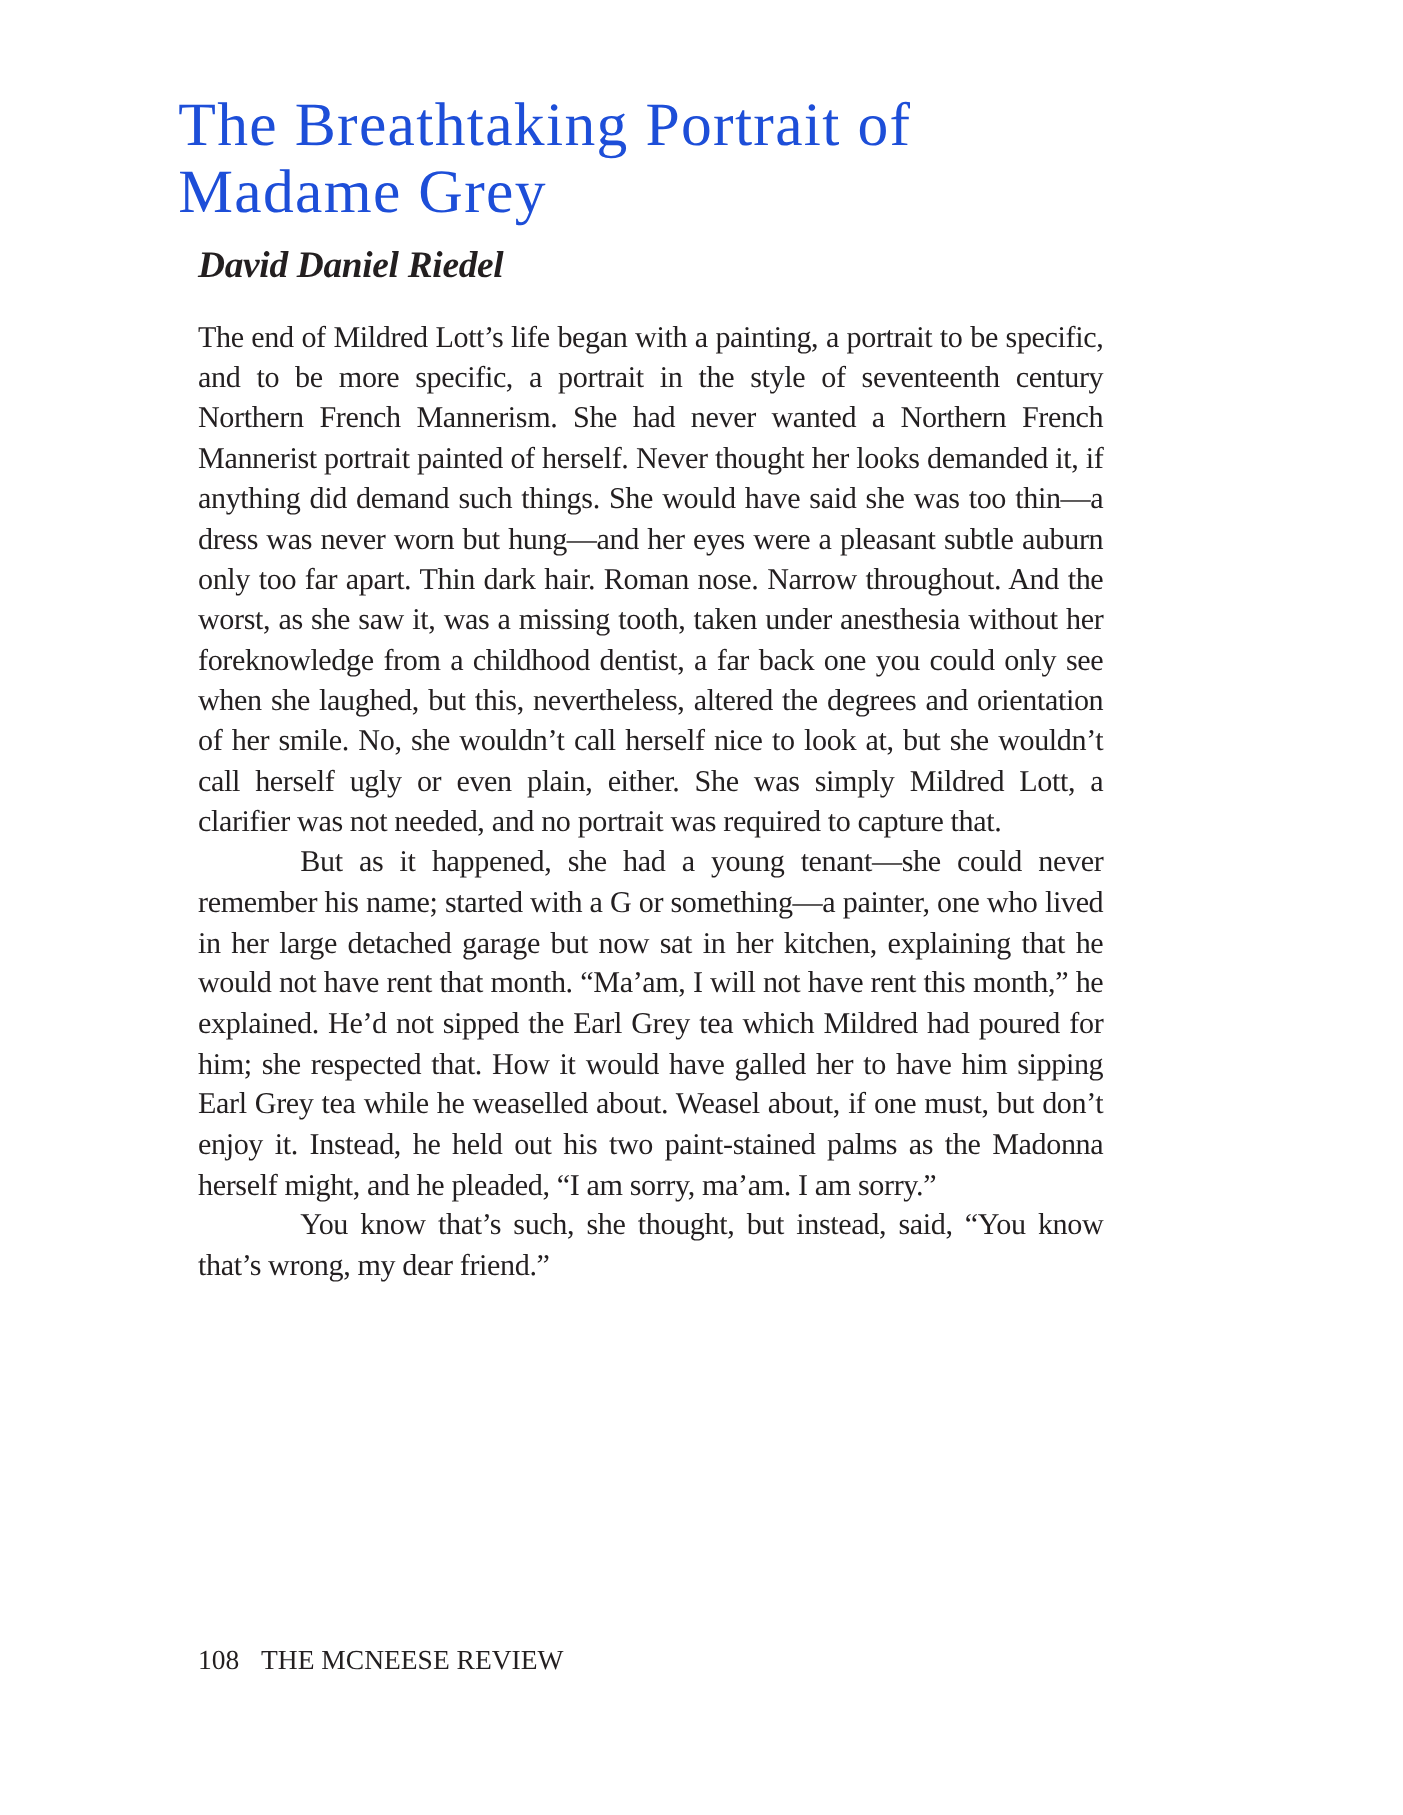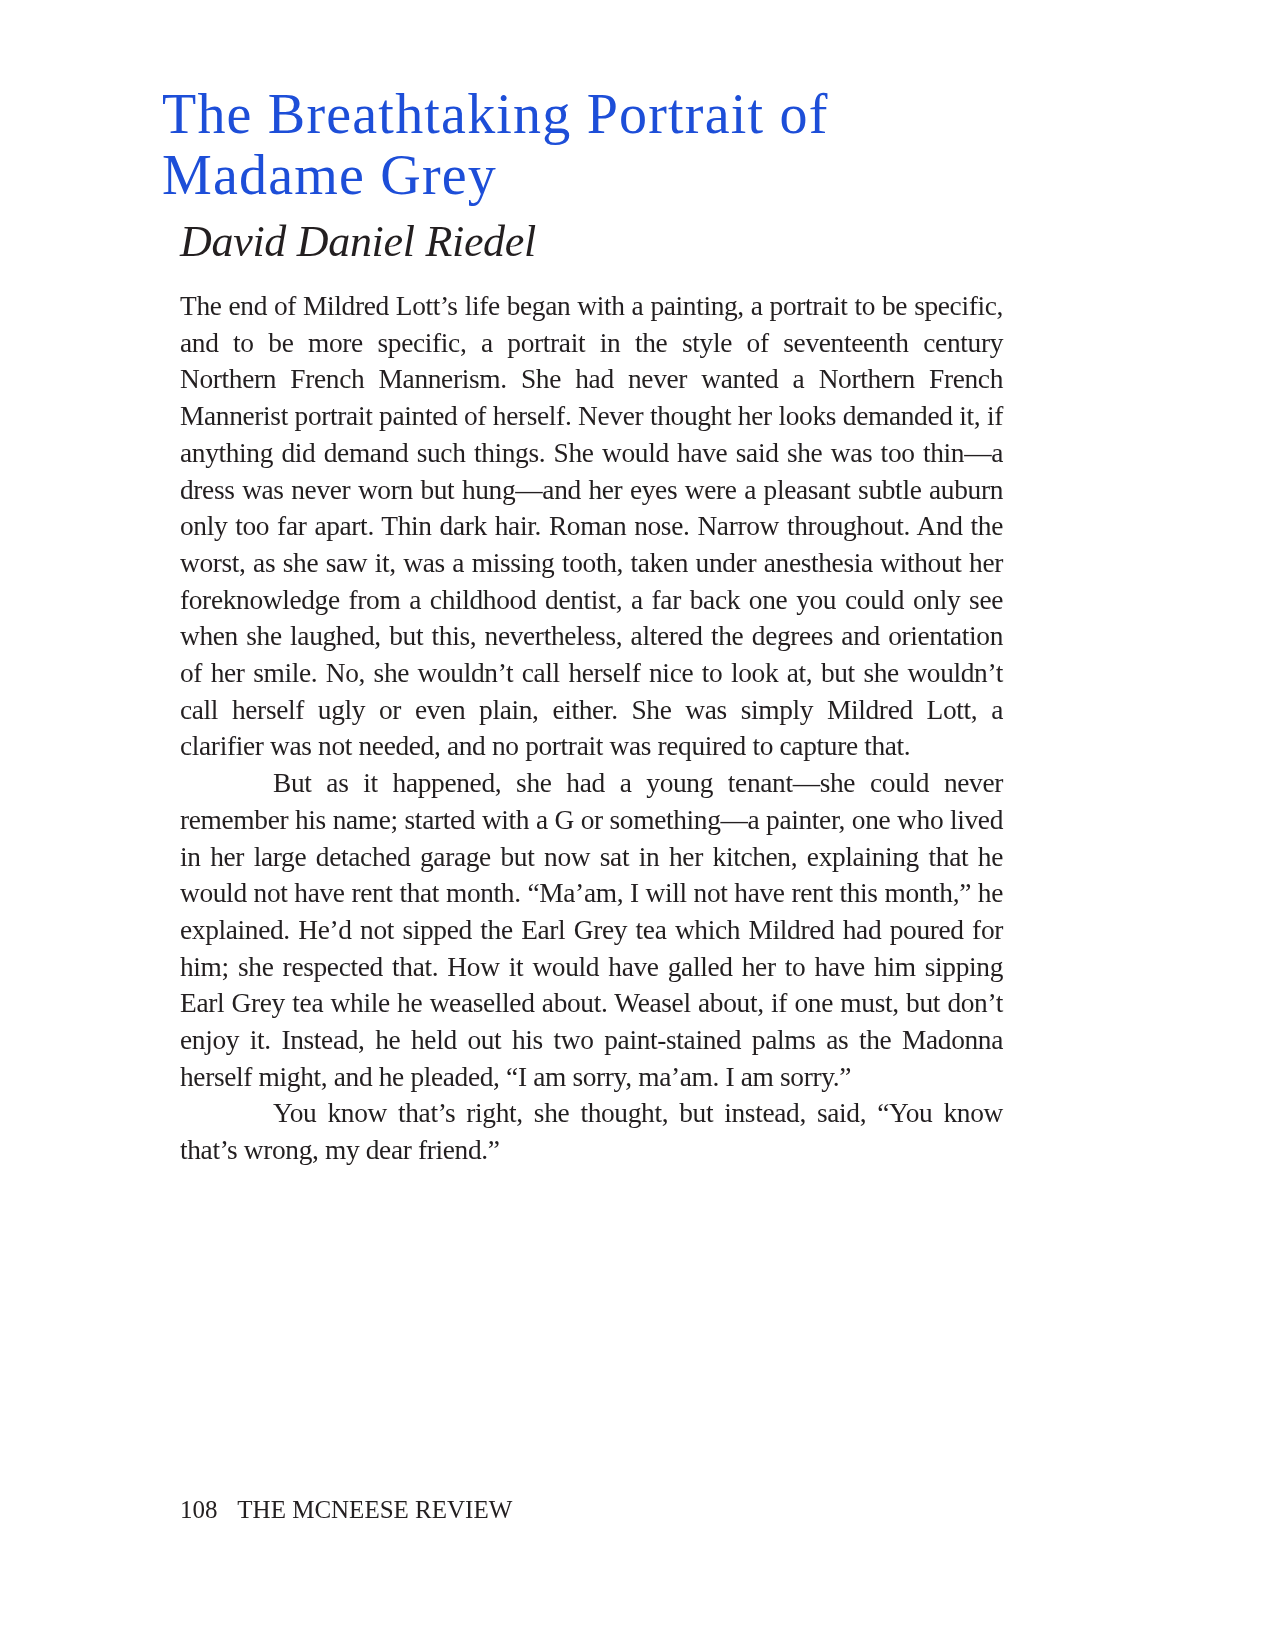--- a/index.html
+++ b/index.html
@@ -8,22 +8,23 @@
       color: #231f20;
       font-family: "Liberation Serif", "DejaVu Serif", serif;
     }
     .title {
       position: absolute; left: 162px; top: 84px; width: 900px;
       font-size: 56px; line-height: 61px; font-weight: normal; margin: 0;
       letter-spacing: 1.2px; color: #1d4ed8;
     }
     .author {
       position: absolute; left: 180px; top: 222px;
-      font-size: 44px; line-height: 40px; font-style: italic; margin: 0;
+      font-size: 34px; line-height: 40px; font-style: italic; margin: 0;
       letter-spacing: -0.3px;
+      font-weight: bold;
     }
     .body-text {
       position: absolute; left: 180px; top: 288px; width: 823px;
       font-size: 27.4px; line-height: 36.7px; text-align: justify;
       letter-spacing: -0.35px;
     }
     .body-text p { margin: 0; }
     .body-text p.indent { text-indent: 93px; }
     .footer {
       position: absolute; left: 180px; top: 1495px;
@@ -37,19 +38,19 @@
 <h1 class="title">
   <span>The Breathtaking Portrait of</span><br>
   <span>Madame Grey</span>
 </h1>
 
 <p class="author">David Daniel Riedel</p>
 
 <div class="body-text">
   <p>The end of Mildred Lott’s life began with a painting, a portrait to be specific, and to be more specific, a portrait in the style of seventeenth century Northern French Mannerism. She had never wanted a Northern French Mannerist portrait painted of herself. Never thought her looks demanded it, if anything did demand such things. She would have said she was too thin—a dress was never worn but hung—and her eyes were a pleasant subtle auburn only too far apart. Thin dark hair. Roman nose. Narrow throughout. And the worst, as she saw it, was a missing tooth, taken under anesthesia without her foreknowledge from a childhood dentist, a far back one you could only see when she laughed, but this, nevertheless, altered the degrees and orientation of her smile. No, she wouldn’t call herself nice to look at, but she wouldn’t call herself ugly or even plain, either. She was simply Mildred Lott, a clarifier was not needed, and no portrait was required to capture that.</p>
   <p class="indent">But as it happened, she had a young tenant—she could never remember his name; started with a G or something—a painter, one who lived in her large detached garage but now sat in her kitchen, explaining that he would not have rent that month. “Ma’am, I will not have rent this month,” he explained. He’d not sipped the Earl Grey tea which Mildred had poured for him; she respected that. How it would have galled her to have him sipping Earl Grey tea while he weaselled about. Weasel about, if one must, but don’t enjoy it. Instead, he held out his two paint-stained palms as the Madonna herself might, and he pleaded, “I am sorry, ma’am. I am sorry.”</p>
-  <p class="indent">You know that’s right, she thought, but instead, said, “You know that’s wrong, my dear friend.”</p>
+  <p class="indent">You know that’s such, she thought, but instead, said, “You know that’s wrong, my dear friend.”</p>
 </div>
 
 <div class="footer">
   <span class="page-num">108</span>
   <span>THE MCNEESE REVIEW</span>
 </div>
 
 </body></html>

